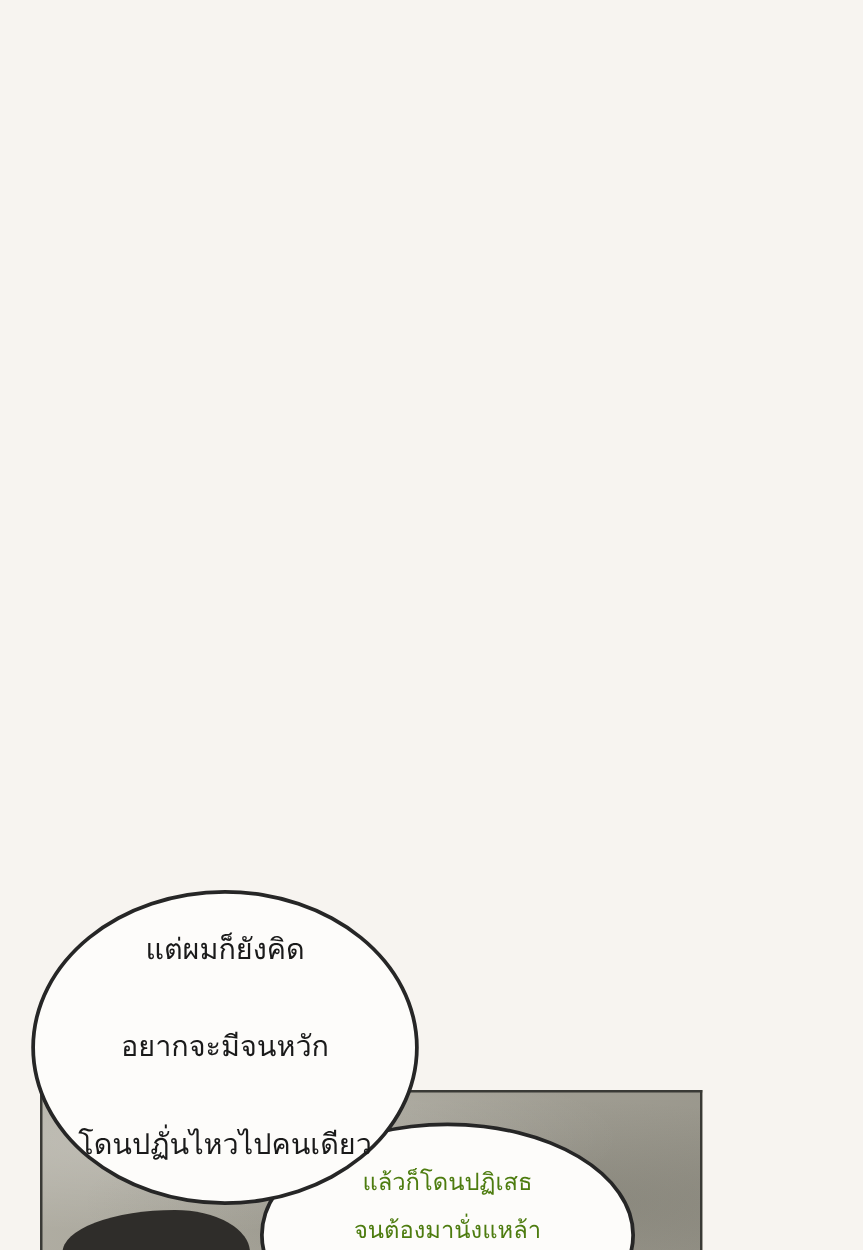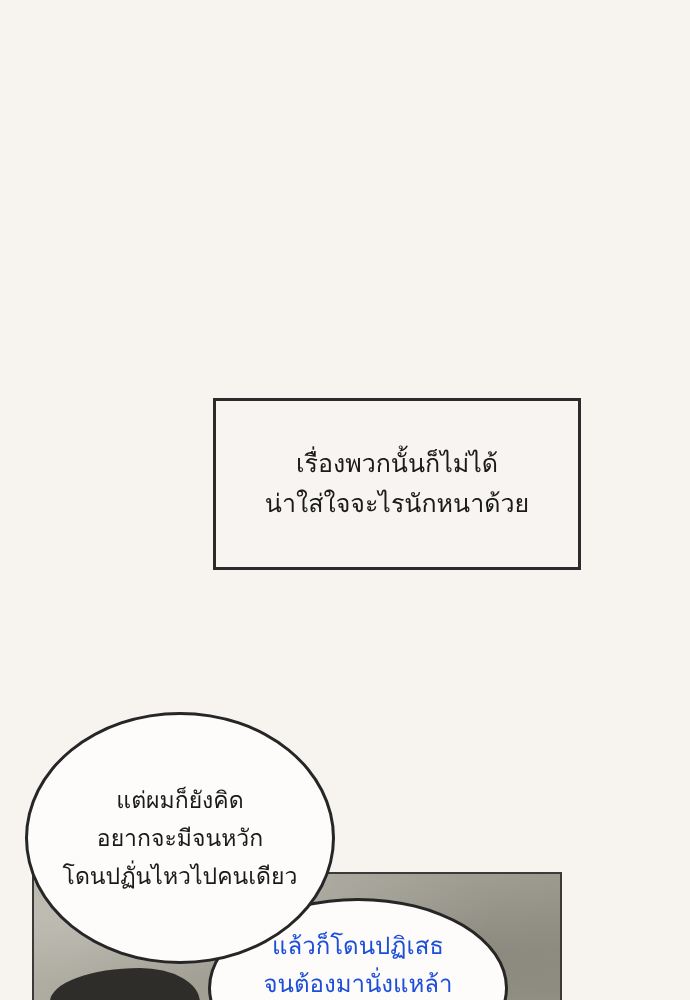--- a/index.html
+++ b/index.html
@@ -96,20 +96,21 @@
     height: 252px;
     background: #fdfcfa;
     border: 3px solid #262626;
     border-radius: 50% / 50%;
     box-sizing: border-box;
     display: flex;
     flex-direction: column;
     align-items: center;
     justify-content: center;
     z-index: 3;
+    gap: 40px;
   }
   .balloon-a .bline {
     font-size: 23px;
     line-height: 38px;
     color: #1a1a1a;
     text-align: center;
     white-space: nowrap;
   }
 
   
@@ -124,41 +125,37 @@
     border-radius: 50% / 50%;
     box-sizing: border-box;
     display: flex;
     flex-direction: column;
     align-items: center;
     justify-content: flex-start;
     padding-top: 26px;
     z-index: 2;
   }
   .balloon-b .bline {
-    font-size: 24px;
+    font-size: 19px;
     line-height: 38px;
-    color: #1d4ed8;
+    color: #4d7c0f;
     text-align: center;
     white-space: nowrap;
   }
 </style>
 </head>
 <body>
 
 <div class="page">
 
   <div class="grey-panel">
     <div class="grey-panel-edge"></div>
   </div>
   <div class="hair-shape"></div>
 
-  <div class="narration-box">
-    <div class="narration-line">เรื่องพวกนั้นก็ไม่ได้</div>
-    <div class="narration-line">น่าใส่ใจจะไรนักหนาด้วย</div>
-  </div>
 
   <div class="balloon-b">
     <div class="bline">แล้วก็โดนปฏิเสธ</div>
     <div class="bline">จนต้องมานั่งแหล้า</div>
   </div>
 
   <div class="balloon-a">
     <div class="bline">แต่ผมก็ยังคิด</div>
     <div class="bline">อยากจะมีจนหวัก</div>
     <div class="bline">โดนปฏั่นไหวไปคนเดียว</div>

